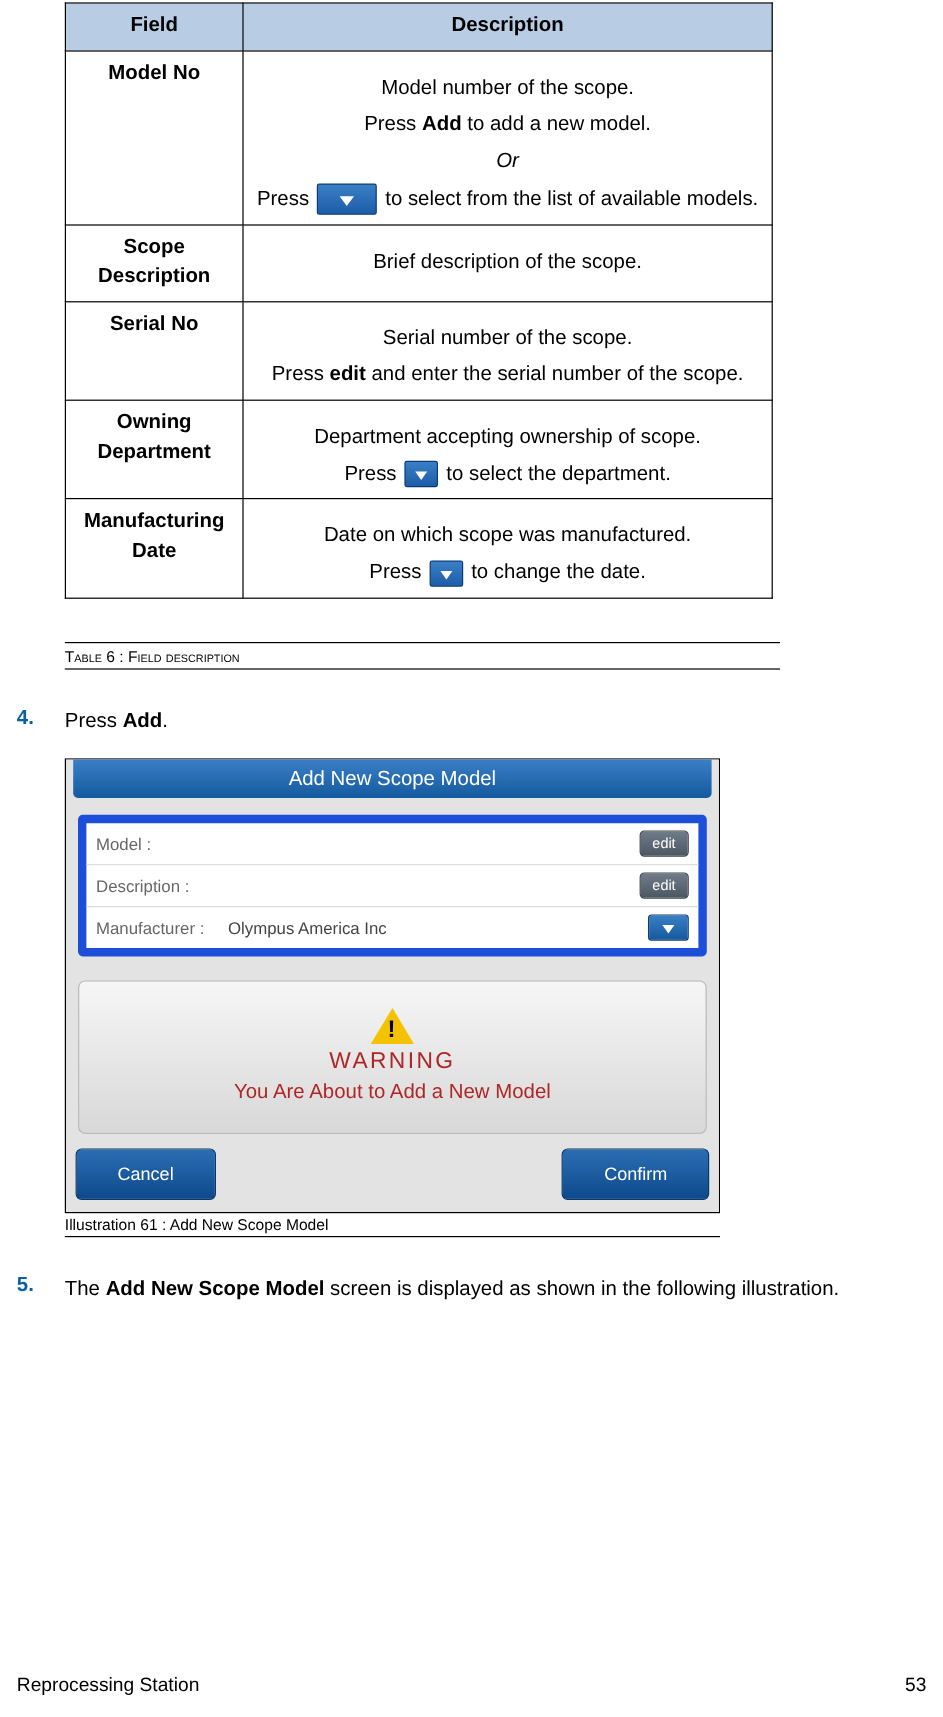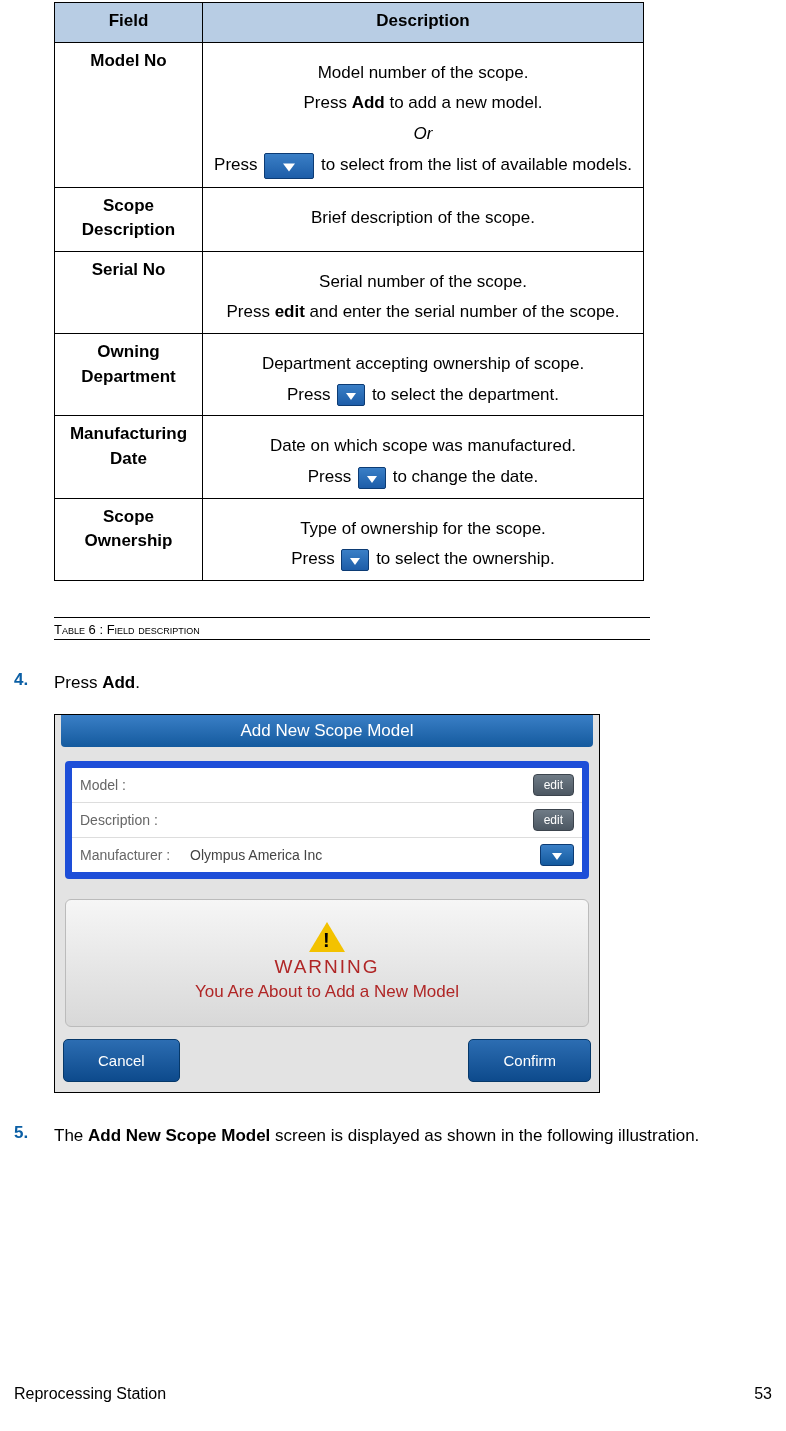--- a/index.html
+++ b/index.html
@@ -176,21 +176,21 @@
   }
   .fig-caption {
     margin: 2px 0 0 40px;
     width: 546px;
     border-bottom: 1px solid #000;
     padding-bottom: 2px;
     font-size: 13px;
   }
   .footer {
     position: absolute;
-    bottom: 28px;
+    bottom: 17px;
     left: 14px; right: 14px;
     display: flex; justify-content: space-between;
     font-size: 16px;
   }
   b { font-weight: bold; }
   i { font-style: italic; }
 </style>
 </head>
 <body>
 
@@ -231,27 +231,20 @@
         <td>
           <p>Department accepting ownership of scope.</p>
           <p><span>Press </span><span class="dropdown-small"></span><span> to select the department.</span></p>
         </td>
       </tr>
       <tr>
         <td><b>Manufacturing Date</b></td>
         <td>
           <p>Date on which scope was manufactured.</p>
           <p><span>Press </span><span class="dropdown-small"></span><span> to change the date.</span></p>
-        </td>
-      </tr>
-      <tr>
-        <td><b>Scope Ownership</b></td>
-        <td>
-          <p>Type of ownership for the scope.</p>
-          <p><span>Press </span><span class="dropdown-small"></span><span> to select the ownership.</span></p>
         </td>
       </tr>
     </tbody>
   </table>
 
   <div class="caption-rule"></div>
   <div class="caption">
     <span class="sc">Table 6 :</span><span class="sc">  Field description</span>
   </div>
 
@@ -284,20 +277,23 @@
         <div class="warn-tri"></div>
         <div class="warn-title">WARNING</div>
         <div class="warn-msg">You Are About to Add a New Model</div>
       </div>
       <div class="btn-bar">
         <span class="dlg-btn">Cancel</span>
         <span class="dlg-btn">Confirm</span>
       </div>
     </div>
   </div>
+  <div class="fig-caption">
+    <span class="sc">Illustration 61 :</span><span class="sc"> Add New Scope Model</span>
+  </div>
 
   <div class="step">
     <div class="step-num">5.</div>
     <div class="step-body"><span>The </span><b>Add New Scope Model</b><span> screen is displayed as shown in the following illustration.</span></div>
   </div>
 
 </div>
 
 <div class="footer">
   <span>Reprocessing Station</span>

